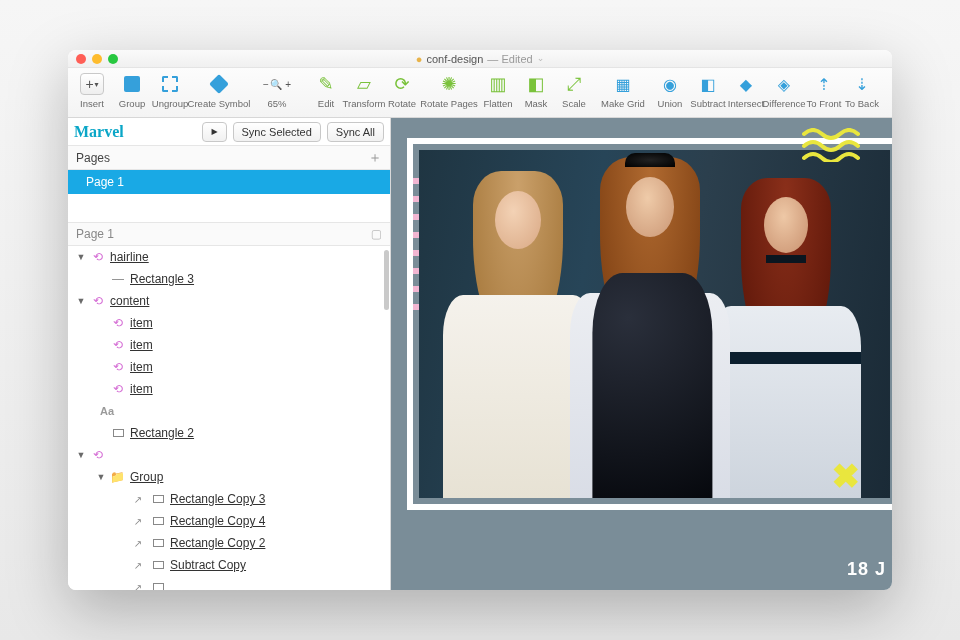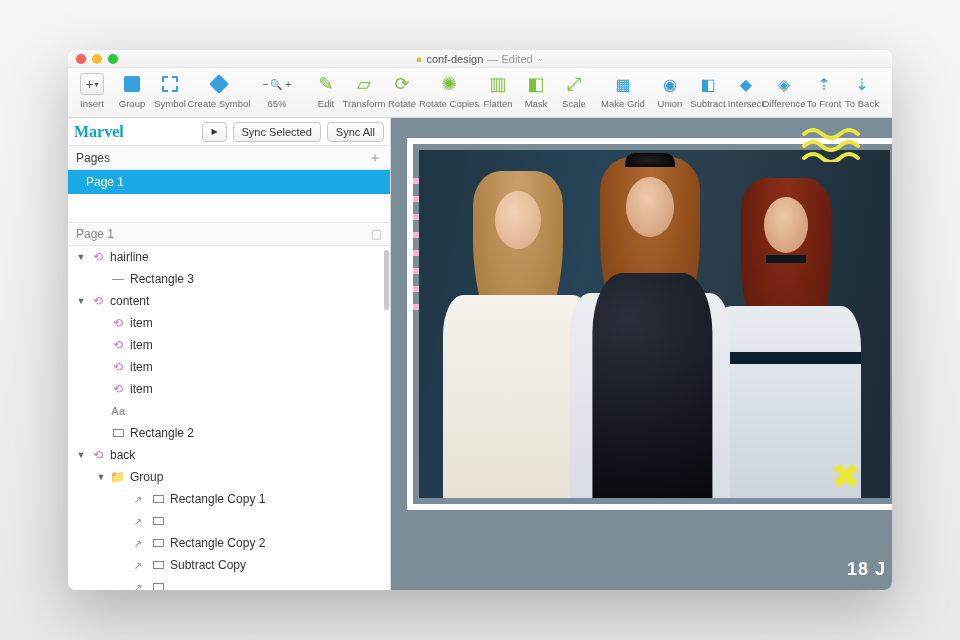--- a/index.html
+++ b/index.html
@@ -49,21 +49,21 @@
   .tree::after{content:""; position:absolute; right:1px; top:4px; width:5px; height:60px; background:#c9c9c9; border-radius:3px;}
   .row { height:22px; display:flex; align-items:center; gap:4px; padding-right:8px;}
   .disc { width:10px; font-size:9px; color:#6a6a6a; text-align:center;}
   .disc.empty{visibility:hidden;}
   .ricon { width:16px; display:flex; align-items:center; justify-content:center;}
   .sync-ic{color:#d46bd4; font-size:12px;}
   .rect-ic{width:11px;height:8px;border:1px solid #888;}
   .folder-ic{color:#35a0db; font-size:12px;}
   .aa-ic{color:#9a9a9a; font-size:11px; font-weight:bold;}
   .share-ic{color:#888;font-size:10px;}
-  .rlabel{flex:1; white-space:nowrap; overflow:hidden; text-overflow:ellipsis;}
+  .rlabel{flex:1; white-space:nowrap; overflow:hidden; text-overflow:ellipsis;text-decoration:underline;}
   
   .frame { position:absolute; left:16px; top:20px; right:-10px; bottom:80px; border:6px solid #fff;}
   .photo { position:absolute; inset:6px; background:linear-gradient(100deg,#1f3542 0%, #274558 35%, #2b3f4d 55%, #1a2a36 100%); overflow:hidden;}
   .model{position:absolute;bottom:0;}
   .m1{left:4%;width:34%;height:94%;}
   .m2{left:30%;width:38%;height:98%;}
   .m3{left:58%;width:40%;height:92%;}
   .face{position:absolute;top:6%;left:50%;transform:translateX(-50%);border-radius:50%;}
   .m1 .face{width:46px;height:58px;background:radial-gradient(ellipse at 40% 35%,#f3d2b5,#d9a884);}
   .m2 .face{width:48px;height:60px;background:radial-gradient(ellipse at 45% 35%,#efcba9,#ca9674);}
@@ -130,21 +130,21 @@
     <div class="tb-item">
       <div class="ic">
           <div class="sq-blue"></div>
         </div>
       <div class="lbl">Group</div>
     </div>
     <div class="tb-item">
       <div class="ic">
           <div class="sq-blue dash"></div>
         </div>
-      <div class="lbl">Symbol</div>
+      <div class="lbl">Ungroup</div>
     </div>
     <div class="tb-sep"></div>
     <div class="tb-item tb-wide">
       <div class="ic">
           <div class="diamond"></div>
         </div>
       <div class="lbl">Create Symbol</div>
     </div>
     <div class="tb-sep"></div>
     <div class="tb-item tb-wide">
@@ -163,21 +163,21 @@
     <div class="tb-item">
         <div class="ic green-ic">▱</div>
         <div class="lbl">Transform</div>
       </div>
     <div class="tb-item">
         <div class="ic green-ic">⟳</div>
         <div class="lbl">Rotate</div>
       </div>
     <div class="tb-item tb-wide">
         <div class="ic green-ic">✺</div>
-        <div class="lbl">Rotate Copies</div>
+        <div class="lbl">Rotate Pages</div>
       </div>
     <div class="tb-sep"></div>
     <div class="tb-item">
         <div class="ic green-ic">▥</div>
         <div class="lbl">Flatten</div>
       </div>
     <div class="tb-item">
         <div class="ic green-ic">◧</div>
         <div class="lbl">Mask</div>
       </div>
@@ -280,56 +280,56 @@
           <div class="row" style="padding-left: 28px;">
             <span class="disc empty">•</span>
             <span class="ricon sync-ic">⟲</span>
             <span class="rlabel">item</span>
           </div>
           <div class="row" style="padding-left: 28px;">
             <span class="disc empty">•</span>
             <span class="ricon sync-ic">⟲</span>
             <span class="rlabel">item</span>
           </div>
-          <div class="row" style="padding-left: 28px;">
+          <div class="row" style="padding-left: 17px;">
             <span class="disc empty">•</span>
             <span class="ricon aa-ic">Aa</span>
             <span class="rlabel" style="color:#9a9a9a"></span>
           </div>
           <div class="row" style="padding-left: 28px;">
             <span class="disc empty">•</span>
             <span class="ricon">
               <span class="rect-ic"></span>
             </span>
             <span class="rlabel">Rectangle 2</span>
           </div>
           <div class="row" style="padding-left: 8px;">
             <span class="disc ">▼</span>
             <span class="ricon sync-ic">⟲</span>
-            <span class="rlabel">back</span>
           </div>
           <div class="row" style="padding-left: 28px;">
             <span class="disc ">▼</span>
             <span class="ricon folder-ic">📁</span>
             <span class="rlabel">Group</span>
           </div>
           <div class="row" style="padding-left: 48px;">
             <span class="disc empty">•</span>
             <span class="ricon share-ic">↗</span>
             <span class="ricon">
               <span class="rect-ic"></span>
             </span>
-            <span class="rlabel">Rectangle Copy 1</span>
+            <span class="rlabel">Rectangle Copy 3</span>
           </div>
           <div class="row" style="padding-left: 48px;">
             <span class="disc empty">•</span>
             <span class="ricon share-ic">↗</span>
             <span class="ricon">
               <span class="rect-ic"></span>
             </span>
+            <span class="rlabel">Rectangle Copy 4</span>
           </div>
           <div class="row" style="padding-left: 48px;">
             <span class="disc empty">•</span>
             <span class="ricon share-ic">↗</span>
             <span class="ricon">
               <span class="rect-ic"></span>
             </span>
             <span class="rlabel">Rectangle Copy 2</span>
           </div>
           <div class="row" style="padding-left: 48px;">

